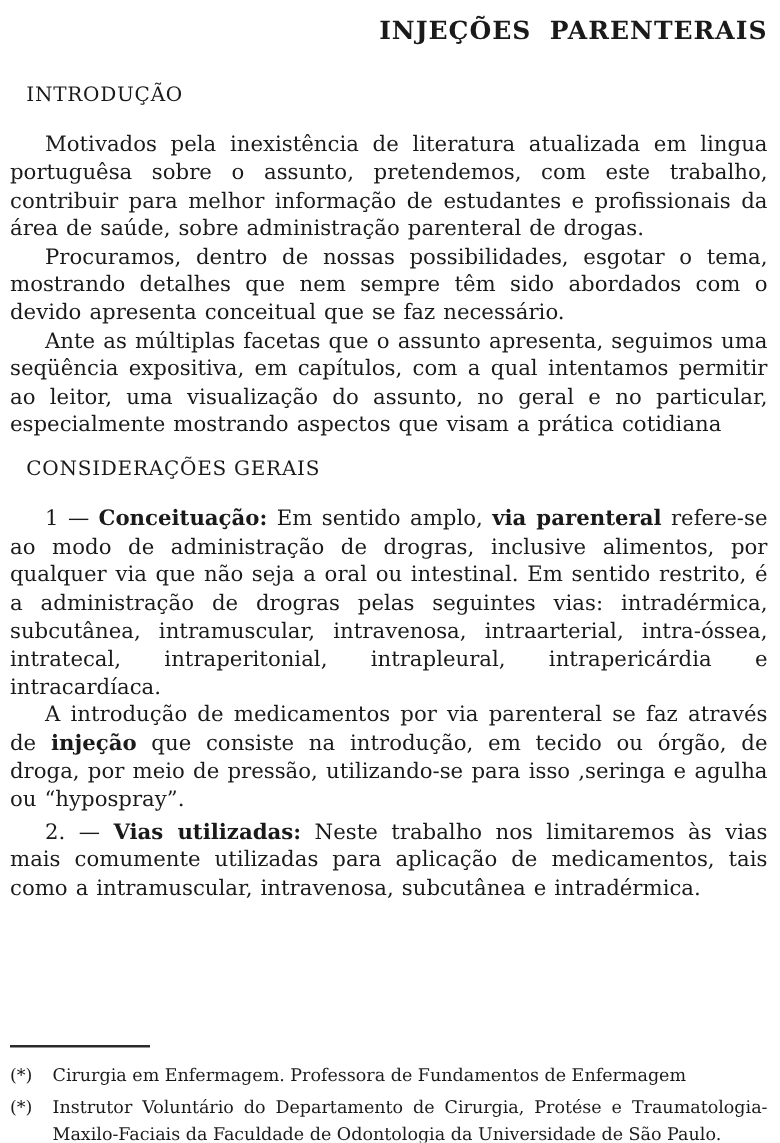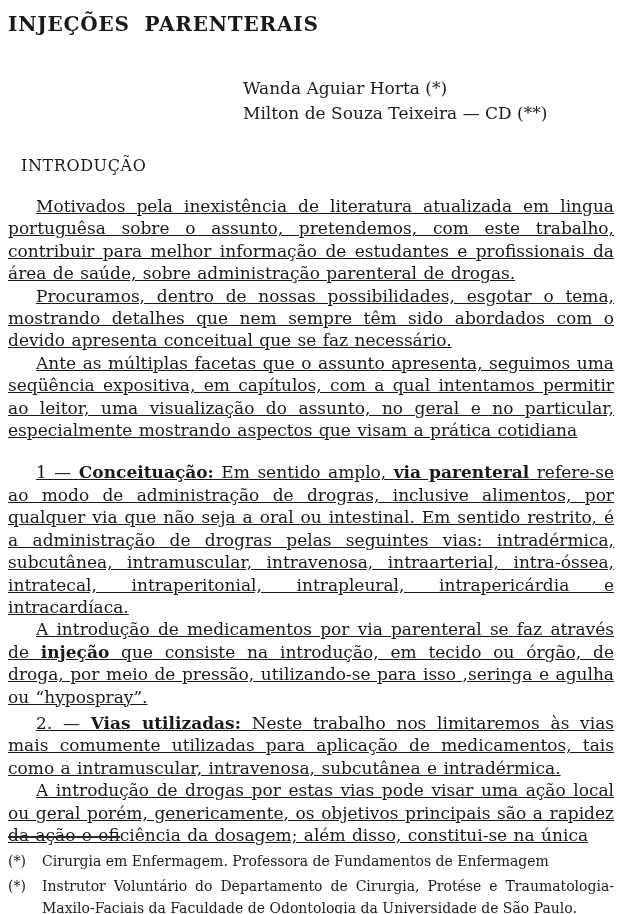--- a/index.html
+++ b/index.html
@@ -11,21 +11,21 @@
     background: #ffffff;
     font-family: "DejaVu Serif", serif;
     color: #1a1a1a;
     overflow: hidden;
     margin: 0 auto;
   }
   .content { padding: 6px 10px 0 8px; }
   .title {
     font-size: 20px;
     font-weight: bold;
-    text-align: left;
+    text-align: right;
     letter-spacing: 0.8px;
     word-spacing: 7px;
     margin: 6px 0 0 0;
   }
   .authors {
     margin: 40px 0 0 235px;
     font-size: 17px;
     line-height: 25px;
   }
   .author-line { white-space: nowrap; }
@@ -37,21 +37,20 @@
   }
   .sect-heading.intro { margin-top: 30px; }
   .sect-heading.geral { margin-top: 14px; }
   .body-p {
     font-size: 17px;
     line-height: 22.4px;
     text-align: justify;
     text-indent: 28px;
     word-spacing: 1px;
     margin: 0;
-    text-decoration: underline;
   }
   .body-p.first { margin-top: 20px; }
   .body-p.gap { margin-top: 4px; }
   .b { font-weight: bold; }
   .footnotes-block {
     position: absolute;
     top: 836px;
     left: 8px;
     right: 10px;
   }
@@ -71,39 +70,35 @@
   .fn-text { flex: 1; text-align: justify; }
 </style>
 </head>
 <body>
 
 <div class="page">
   <div class="content">
 
     <h1 class="title">INJEÇÕES PARENTERAIS</h1>
 
-    <div class="authors">
-      <div class="author-line">Wanda Aguiar Horta (*)</div>
-      <div class="author-line">Milton de Souza Teixeira — CD (**)</div>
-    </div>
 
     <h2 class="sect-heading intro">INTRODUÇÃO</h2>
 
     <p class="body-p first">Motivados pela inexistência de literatura atualizada em lingua portuguêsa sobre o assunto, pretendemos, com este trabalho, contribuir para melhor informação de estudantes e profissionais da área de saúde, sobre administração parenteral de drogas.</p>
     <p class="body-p">Procuramos, dentro de nossas possibilidades, esgotar o tema, mostrando detalhes que nem sempre têm sido abordados com o devido apresenta conceitual que se faz necessário.</p>
     <p class="body-p">Ante as múltiplas facetas que o assunto apresenta, seguimos uma seqüência expositiva, em capítulos, com a qual intentamos permitir ao leitor, uma visualização do assunto, no geral e no particular, especialmente mostrando aspectos que visam a prática cotidiana</p>
 
+    <h2 class="sect-heading geral">CONSIDERAÇÕES GERAIS</h2>
 
     <p class="body-p first"><span>1 — </span><span class="b">Conceituação:</span><span> Em sentido amplo, </span><span class="b">via parenteral</span><span> refere-se ao modo de administração de drogras, inclusive alimentos, por qualquer via que não seja a oral ou intestinal. Em sentido restrito, é a administração de drogras pelas seguintes vias: intradérmica, subcutânea, intramuscular, intravenosa, intraarterial, intra-óssea, intratecal, intraperitonial, intrapleural, intrapericárdia e intracardíaca.</span></p>
 
     <p class="body-p"><span>A introdução de medicamentos por via parenteral se faz através de </span><span class="b">injeção</span><span> que consiste na introdução, em tecido ou órgão, de droga, por meio de pressão, utilizando-se para isso ,seringa e agulha ou “hypospray”.</span></p>
 
     <p class="body-p gap"><span>2. — </span><span class="b">Vias utilizadas:</span><span> Neste trabalho nos limitaremos às vias mais comumente utilizadas para aplicação de medicamentos, tais como a intramuscular, intravenosa, subcutânea e intradérmica.</span></p>
 
-    <p class="body-p">A introdução de drogas por estas vias pode visar uma ação local ou geral porém, genericamente, os objetivos principais são a rapidez da ação e eficiência da dosagem; além disso, constitui-se na única</p>
 
   </div>
 
   <div class="footnotes-block">
     <hr class="fn-rule">
     <div class="footnote">
       <span class="fn-marker">(*)</span>
       <span class="fn-text">Cirurgia em Enfermagem. Professora de Fundamentos de Enfermagem</span>
     </div>
     <div class="footnote">

